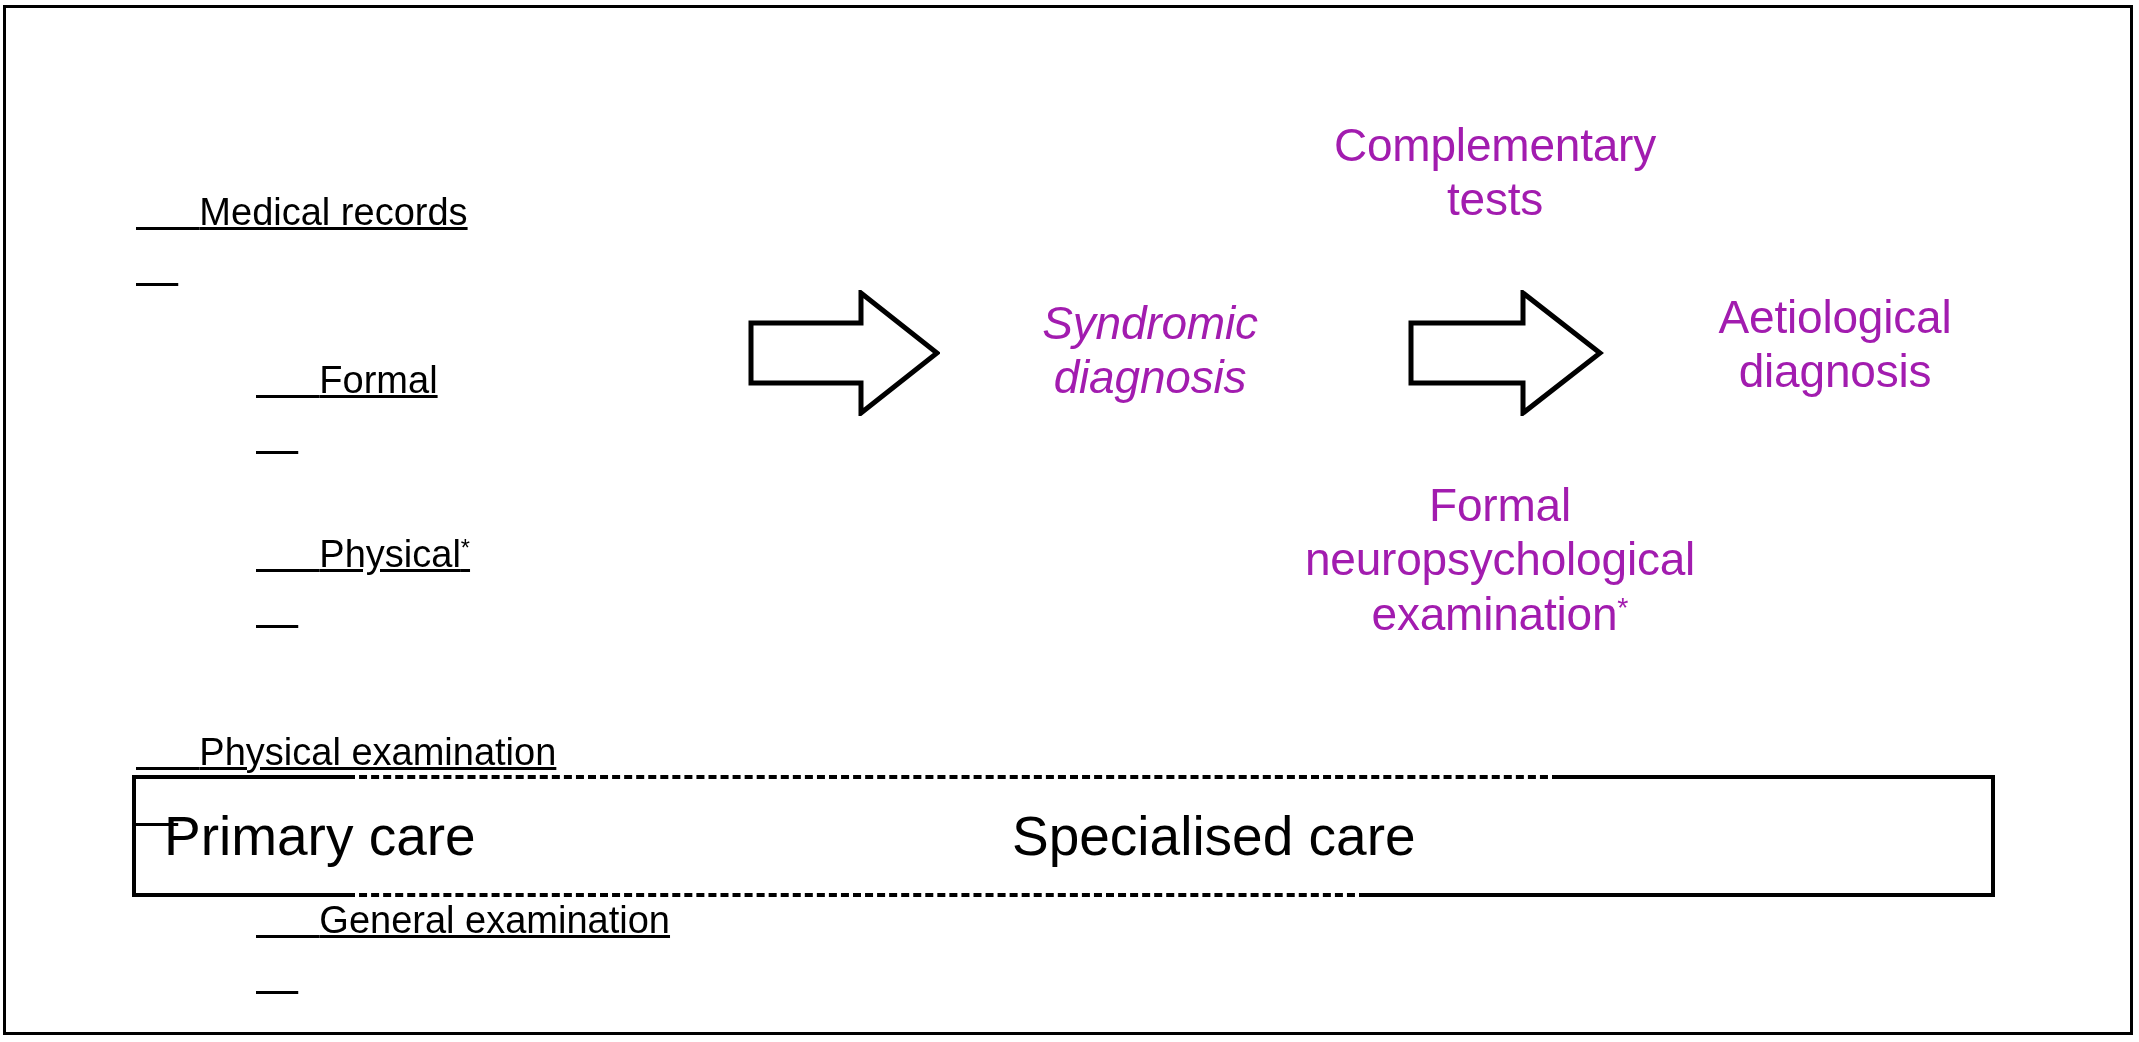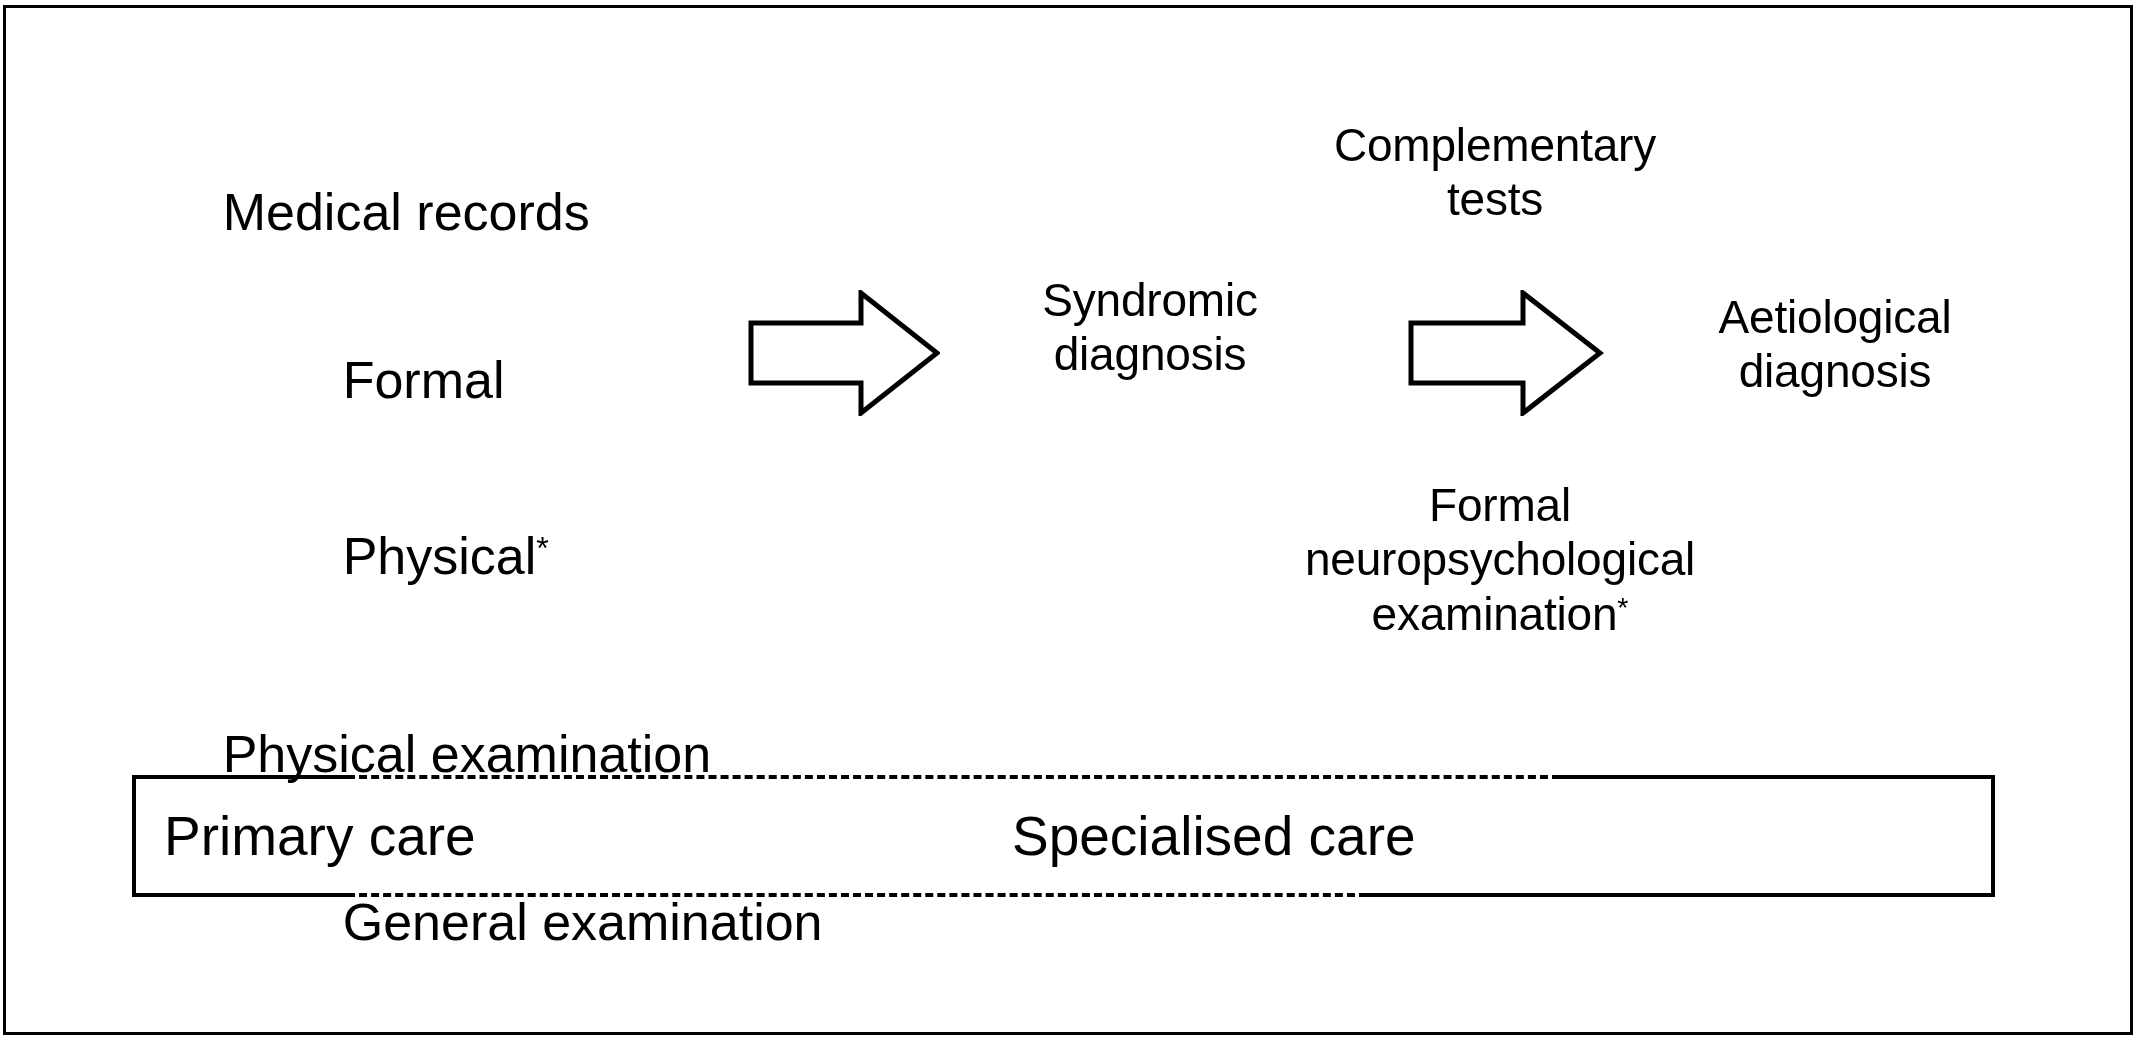--- a/index.html
+++ b/index.html
@@ -26,21 +26,21 @@
     width: 2130px;
     height: 1030px;
     border: 3px solid #000000;
     box-sizing: border-box;
   }
   
   .node {
     position: absolute;
     font-size: 46px;
     line-height: 1.18;
-    color: #000000;
+    color: #a21caf;
     white-space: pre;
     letter-spacing: -0.2px;
   }
   .node.center {
     text-align: center;
     white-space: normal;
   }
   .sup {
     font-size: 0.62em;
     vertical-align: 0.45em;
@@ -48,43 +48,45 @@
   }
 
   
   #left-column {
     position: absolute;
     left: 136px;
     top: 128px;
     width: 760px;
   }
   #left-column .line {
-    font-size: 52px;
+    font-size: 38px;
     line-height: 56px;
     white-space: pre;
+    text-decoration: underline;
   }
   #left-column .indent-1 { padding-left: 120px; }
   #left-column .gap-before { margin-top: 30px; }
 
   
   .block-arrow {
     position: absolute;
   }
   .block-arrow svg { display: block; }
 
   
   #complementary-tests {
     left: 1310px;
     top: 118px;
     width: 370px;
   }
   #syndromic-diagnosis {
     left: 1000px;
-    top: 273px;
+    top: 296px;
     width: 300px;
+    font-style: italic;
   }
   #aetiological-diagnosis {
     left: 1660px;
     top: 290px;
     width: 350px;
   }
   #formal-neuropsych {
     left: 1250px;
     top: 478px;
     width: 500px;

